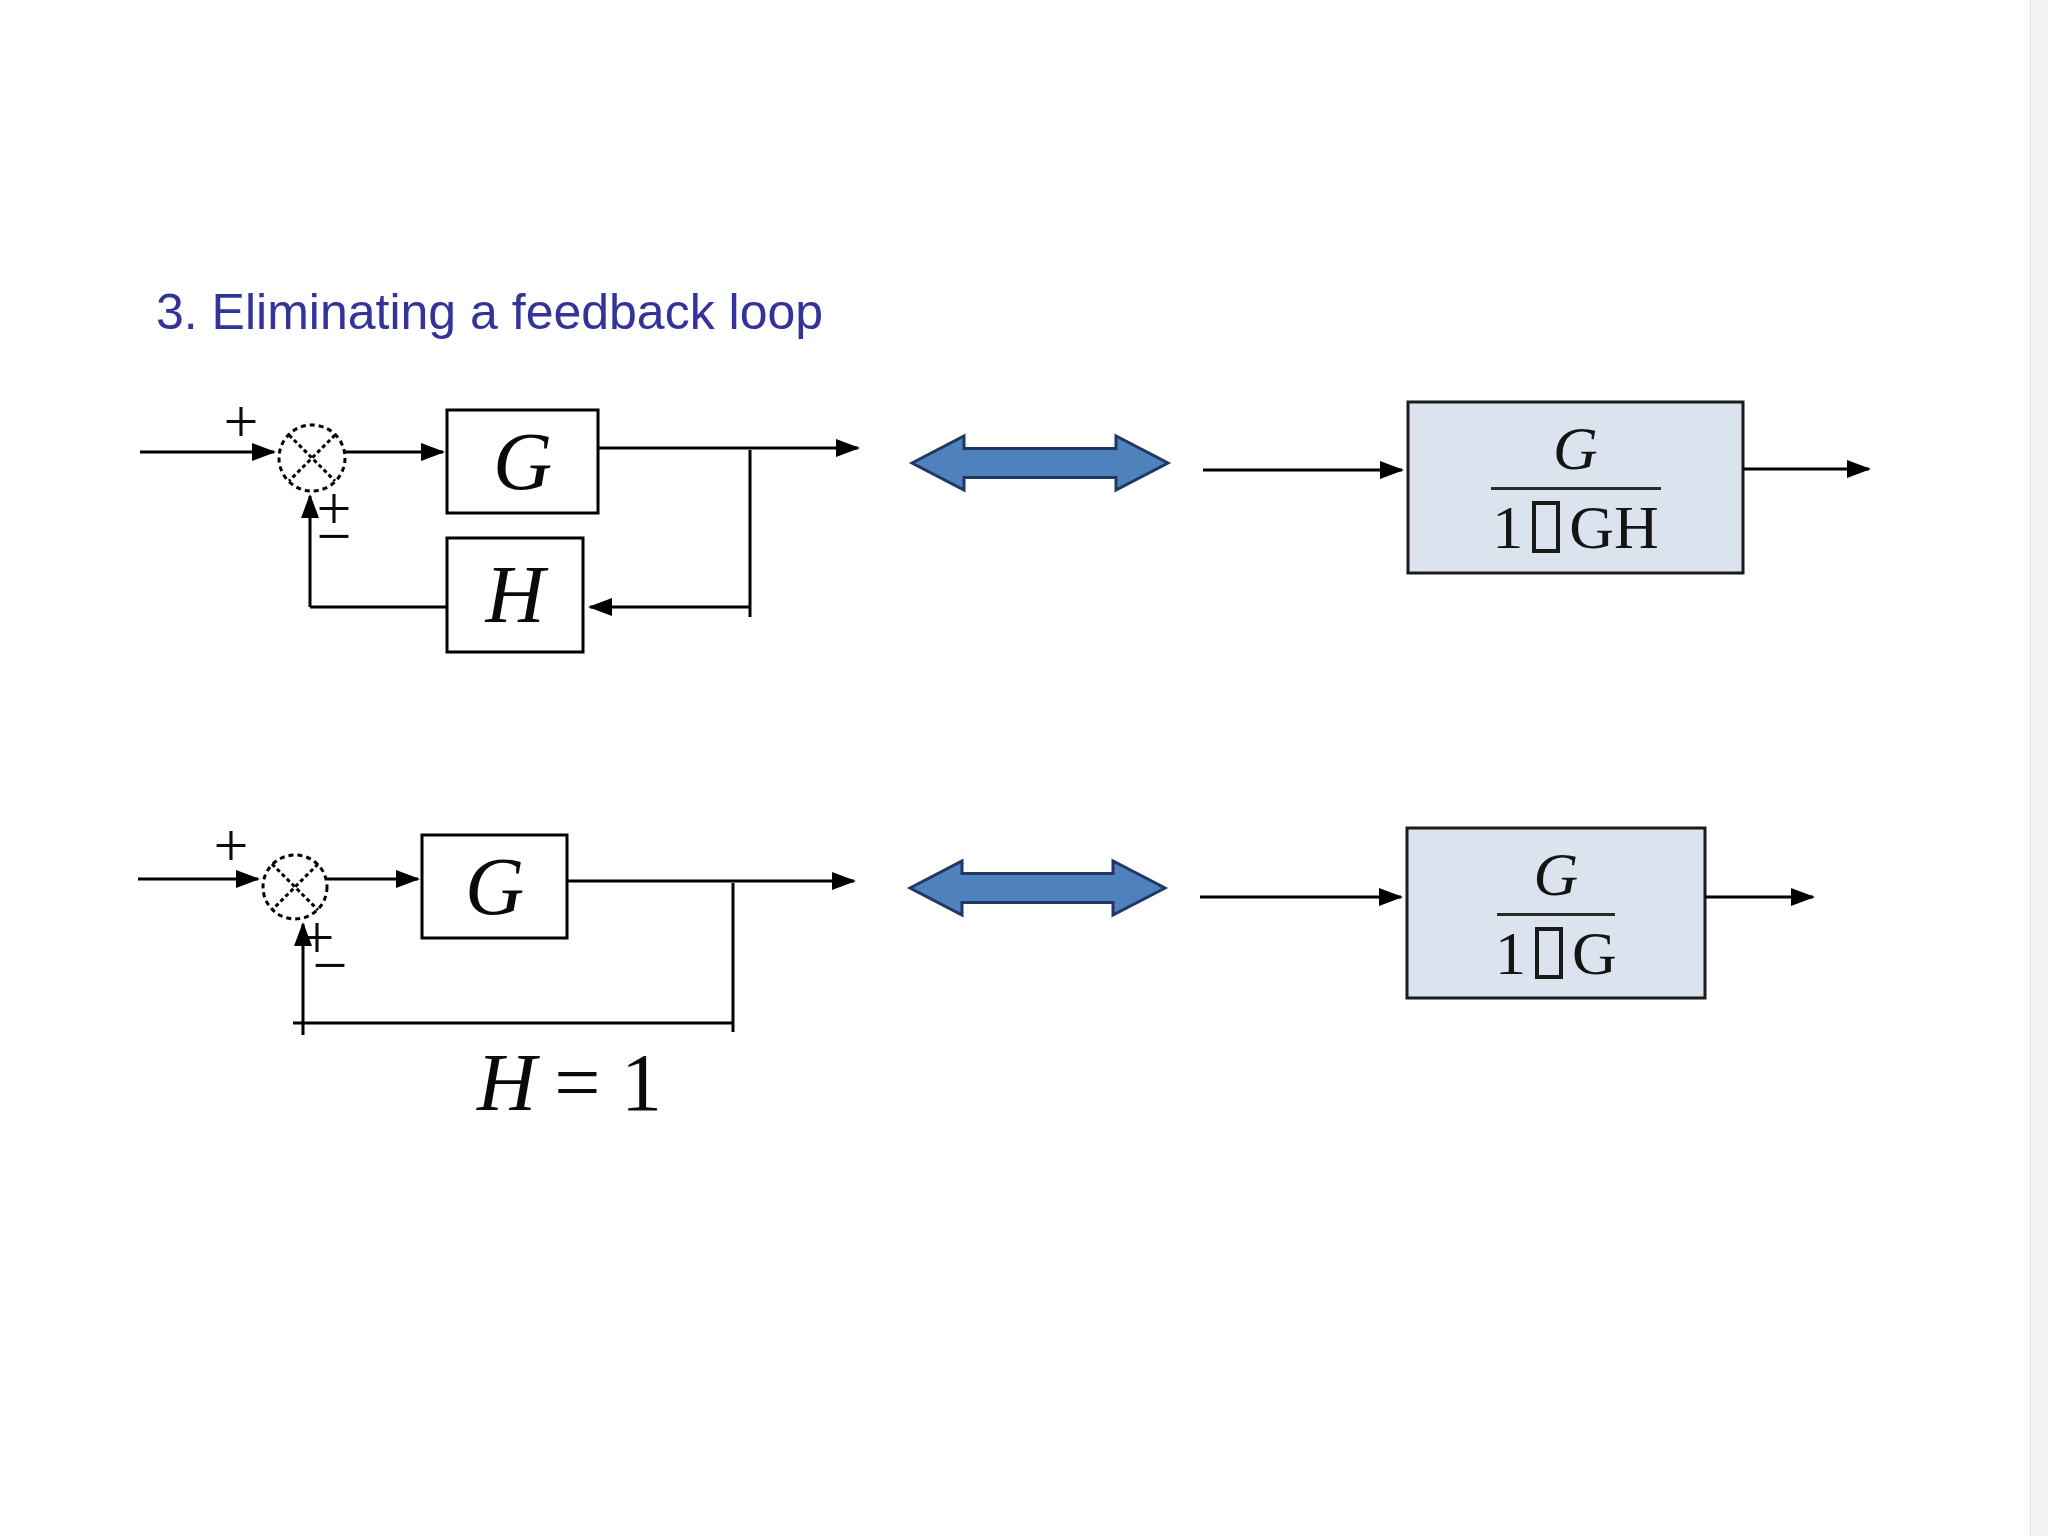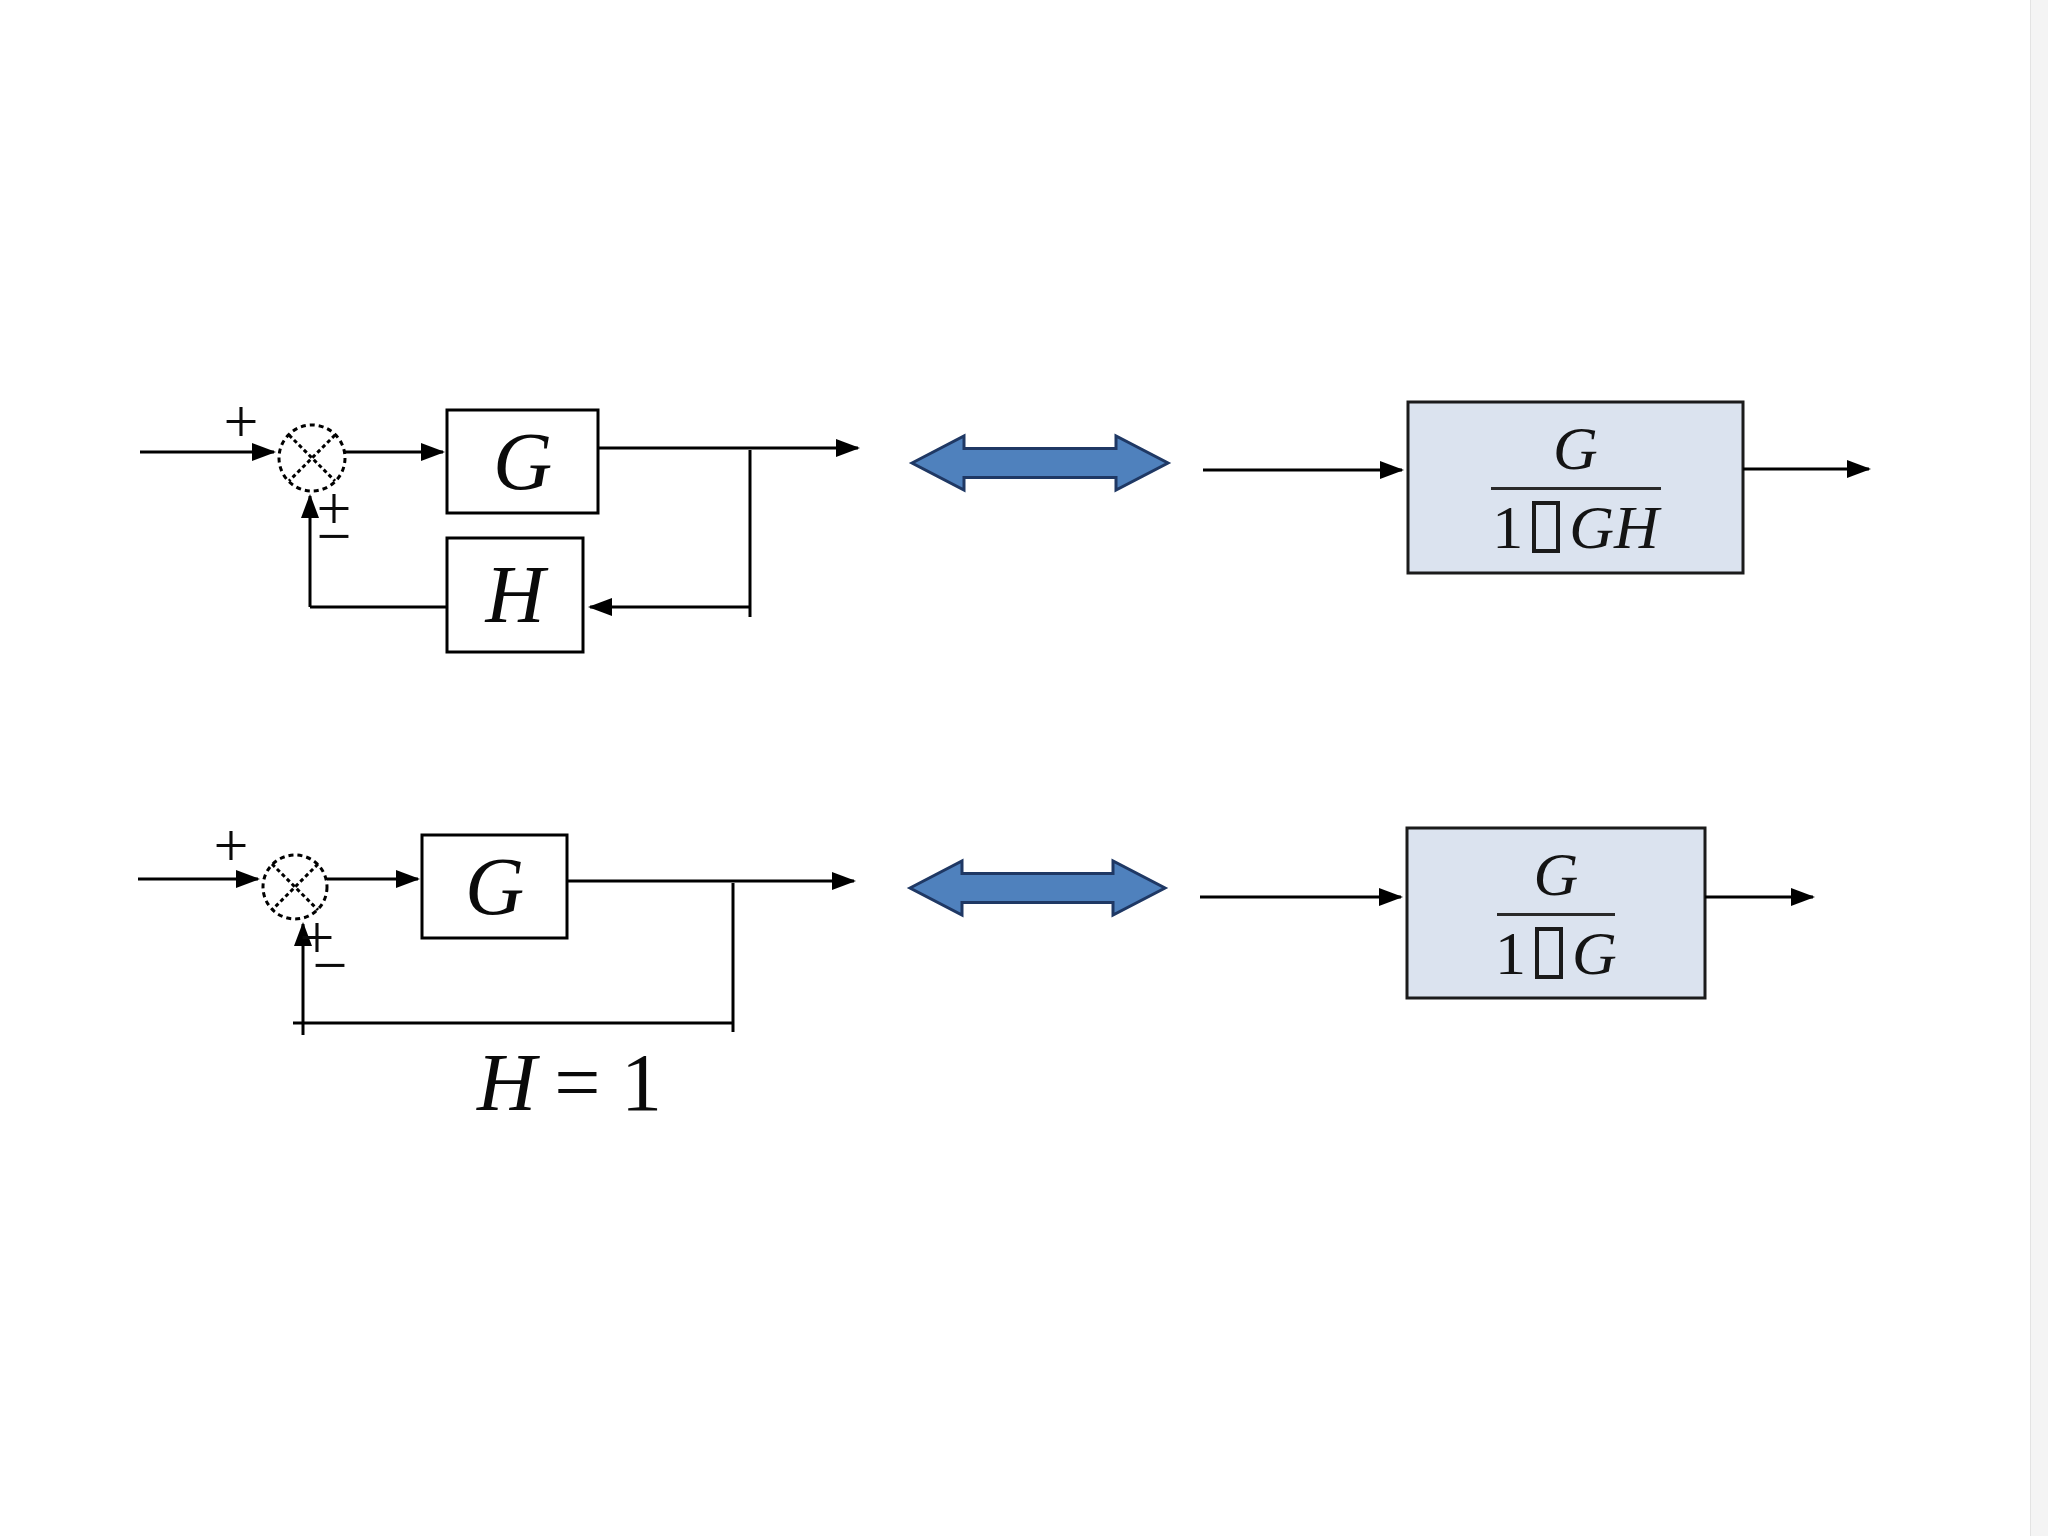--- a/index.html
+++ b/index.html
@@ -13,21 +13,21 @@
   .sign{font-family:"Liberation Serif",serif;font-size:62px;color:#0a0a0a;
         transform:translate(-50%,-50%);line-height:1;white-space:nowrap;}
   .fraction{display:flex;flex-direction:column;align-items:center;justify-content:center;
             font-family:"Liberation Serif",serif;color:#141414;}
   .fraction .num{font-style:italic;font-size:62px;line-height:1;}
   .fraction .bar{border-top:3px solid #2a2a2a;margin:8px 0 6px 0;}
   .bar1{width:170px;}
   .bar2{width:118px;}
   .fraction .den{display:flex;align-items:center;font-size:62px;line-height:1;}
   .fraction .den .upright{font-style:normal;}
-  .fraction .den .ital{font-style:italic;}
+  .fraction .den .ital{}
   .tofu{display:inline-block;width:20px;height:44px;border:4px solid #1a1a1a;margin:0 9px;}
   .note{font-family:"Liberation Serif",serif;font-size:82px;color:#0a0a0a;line-height:1;white-space:nowrap;}
   .note .var{font-style:italic;}
   .note .rest{font-style:normal;margin-left:18px;}
   #right-edge{left:2030px;top:0;width:18px;height:1536px;background:#f4f4f4;border-left:1px solid #e3e3e3;}
 </style>
 </head>
 <body>
 
 <div id="slide">
@@ -75,20 +75,21 @@
     </g>
 
     <g>
       <polygon points="910,888 962,861 962,873.5 1113,873.5 1113,861 1165,888 1113,915 1113,902.5 962,902.5 962,915" fill="#4f81bd" stroke="#1f3864" stroke-width="3" stroke-linejoin="miter"></polygon>
       <line x1="1200" y1="897" x2="1401" y2="897" stroke="#000" stroke-width="3" marker-end="url(#ah)"></line>
       <rect x="1407" y="828" width="298" height="170" fill="#dbe3ef" stroke="#1b1b1b" stroke-width="3"></rect>
       <line x1="1705" y1="897" x2="1813" y2="897" stroke="#000" stroke-width="3" marker-end="url(#ah)"></line>
     </g>
   </svg>
 
+  <div id="title" class="abs">3. Eliminating a feedback loop</div>
 
   <div class="abs sign" style="left:241px;top:421px;">+</div>
   <div class="abs sign" style="left:334px;top:508px;">+</div>
   <div class="abs sign" style="left:334px;top:536px;">−</div>
   <div class="abs blocklabel" style="left:447px;top:410px;width:151px;height:103px;">G</div>
   <div class="abs blocklabel" style="left:447px;top:538px;width:136px;height:114px;">H</div>
 
   <div class="abs fraction" style="left:1408px;top:402px;width:335px;height:171px;">
     <div class="num">G</div>
     <div class="bar bar1"></div>

